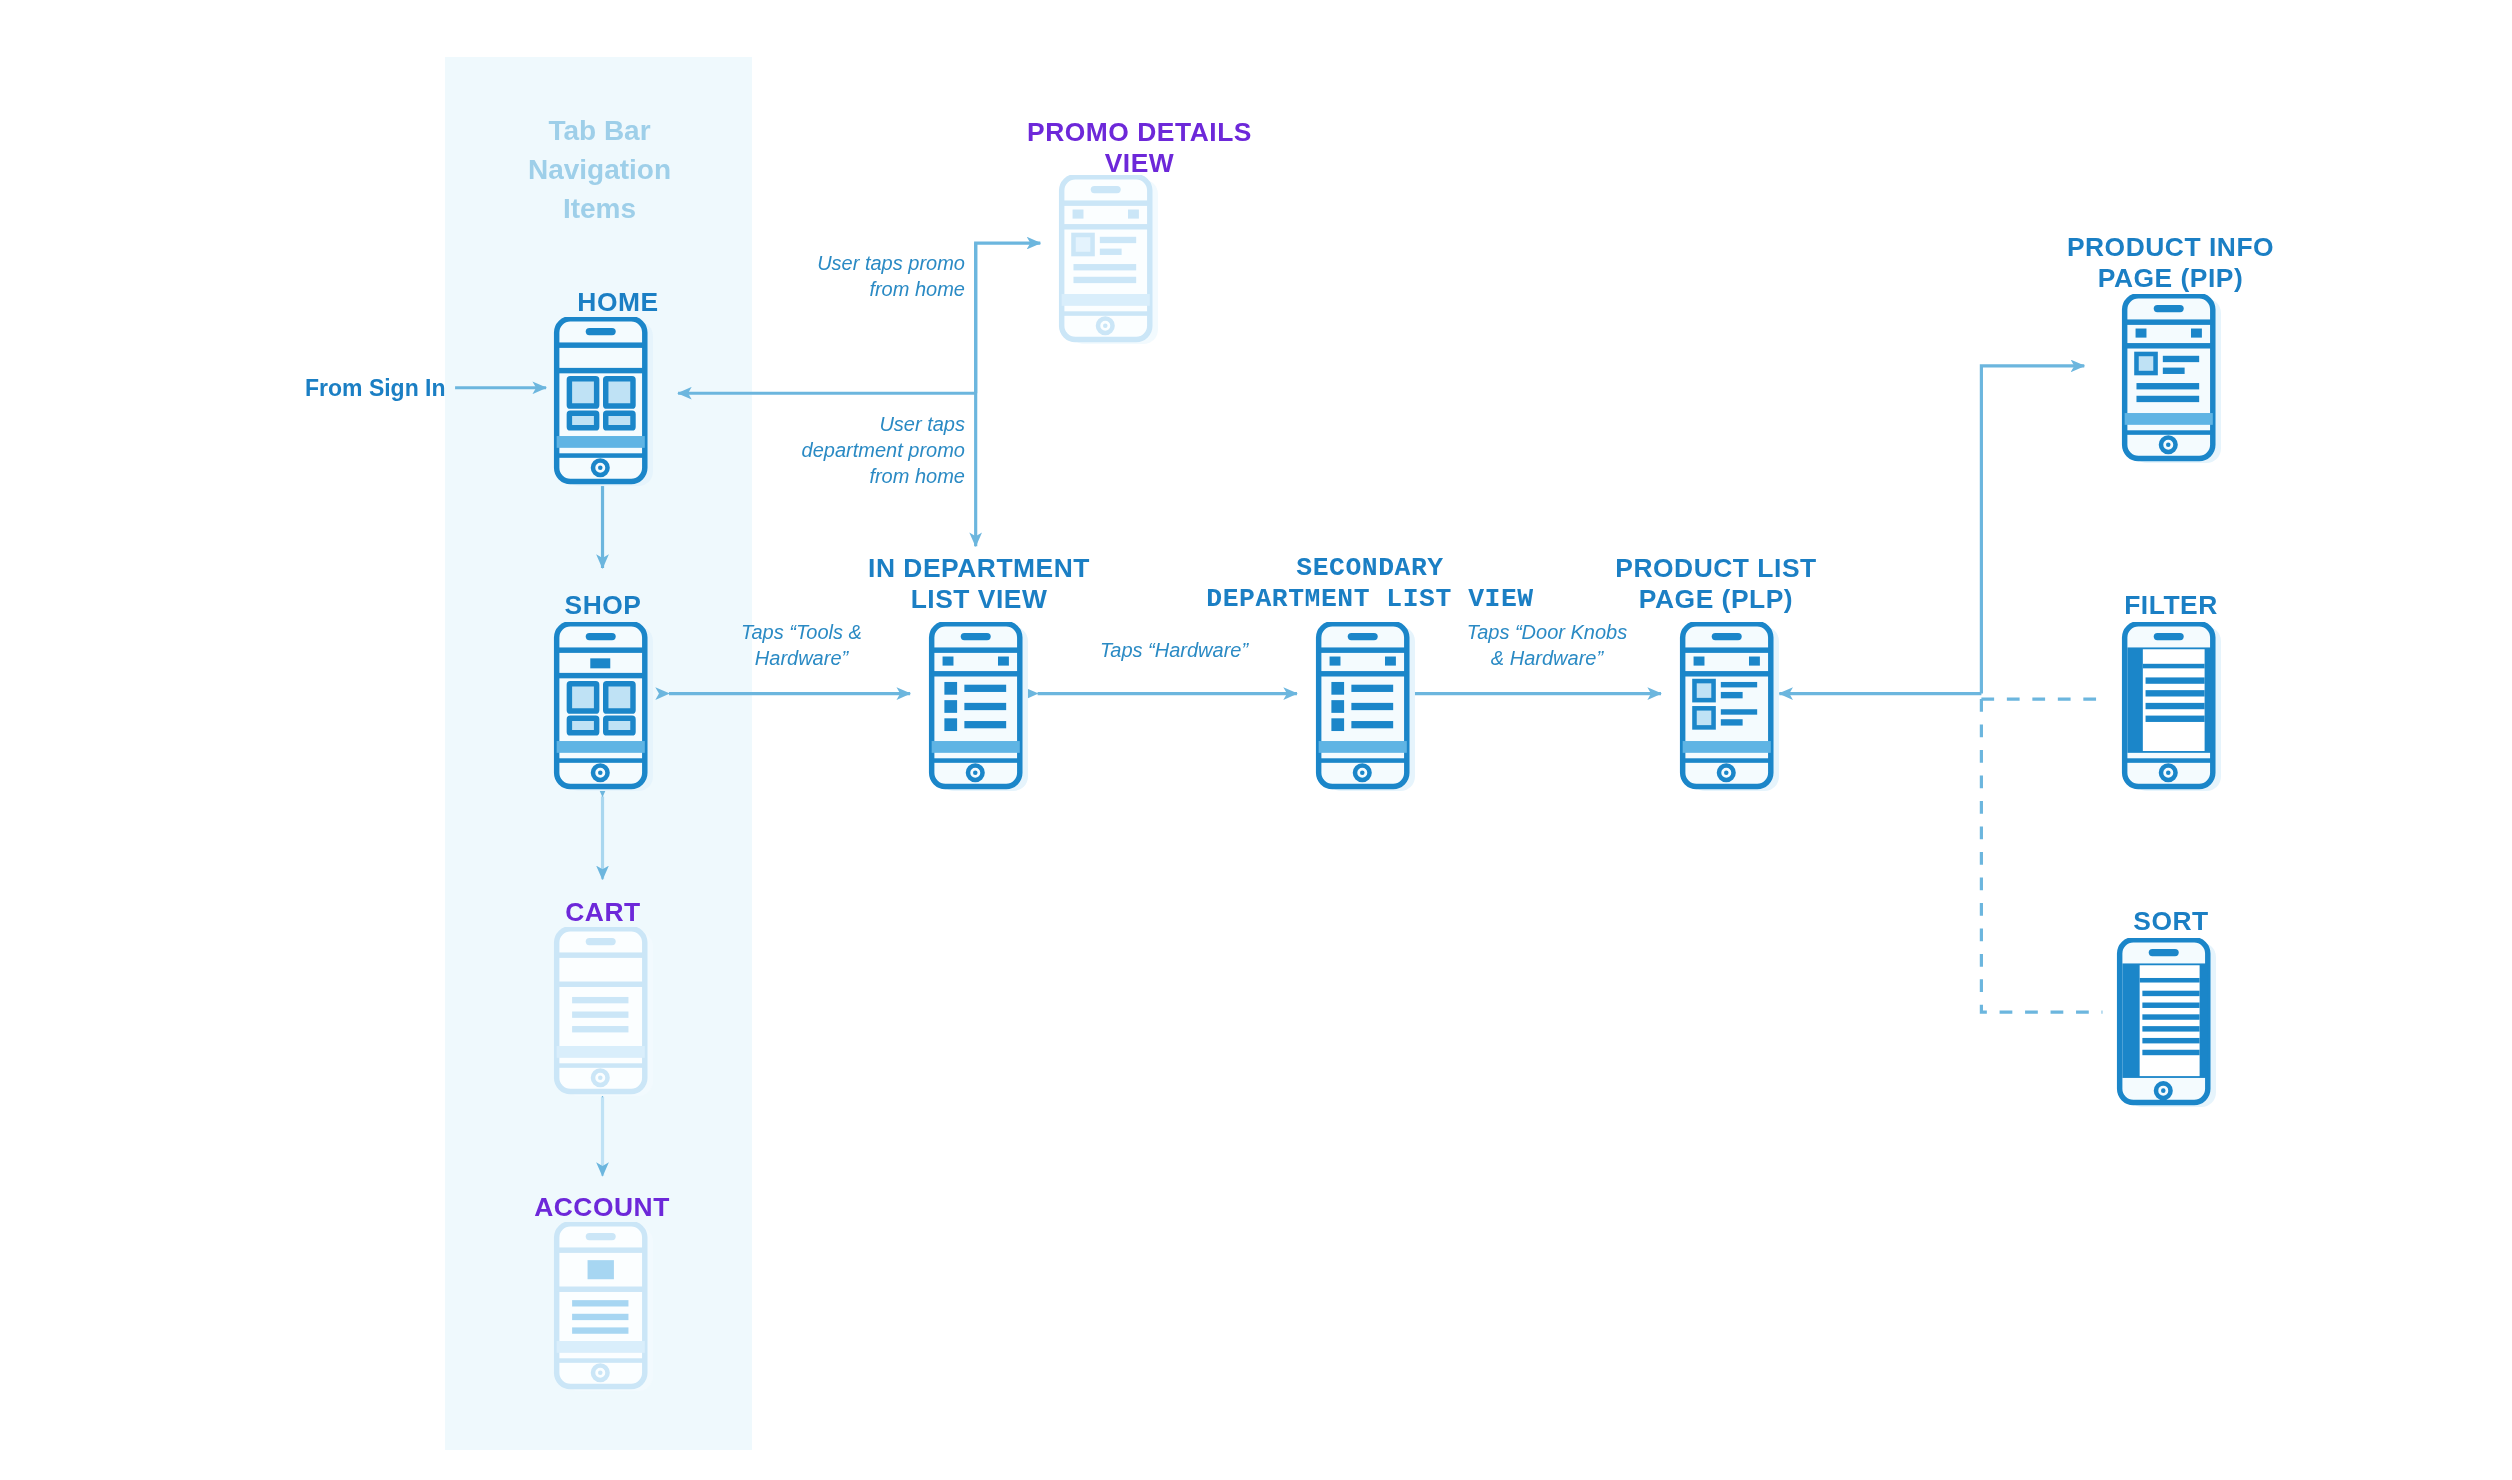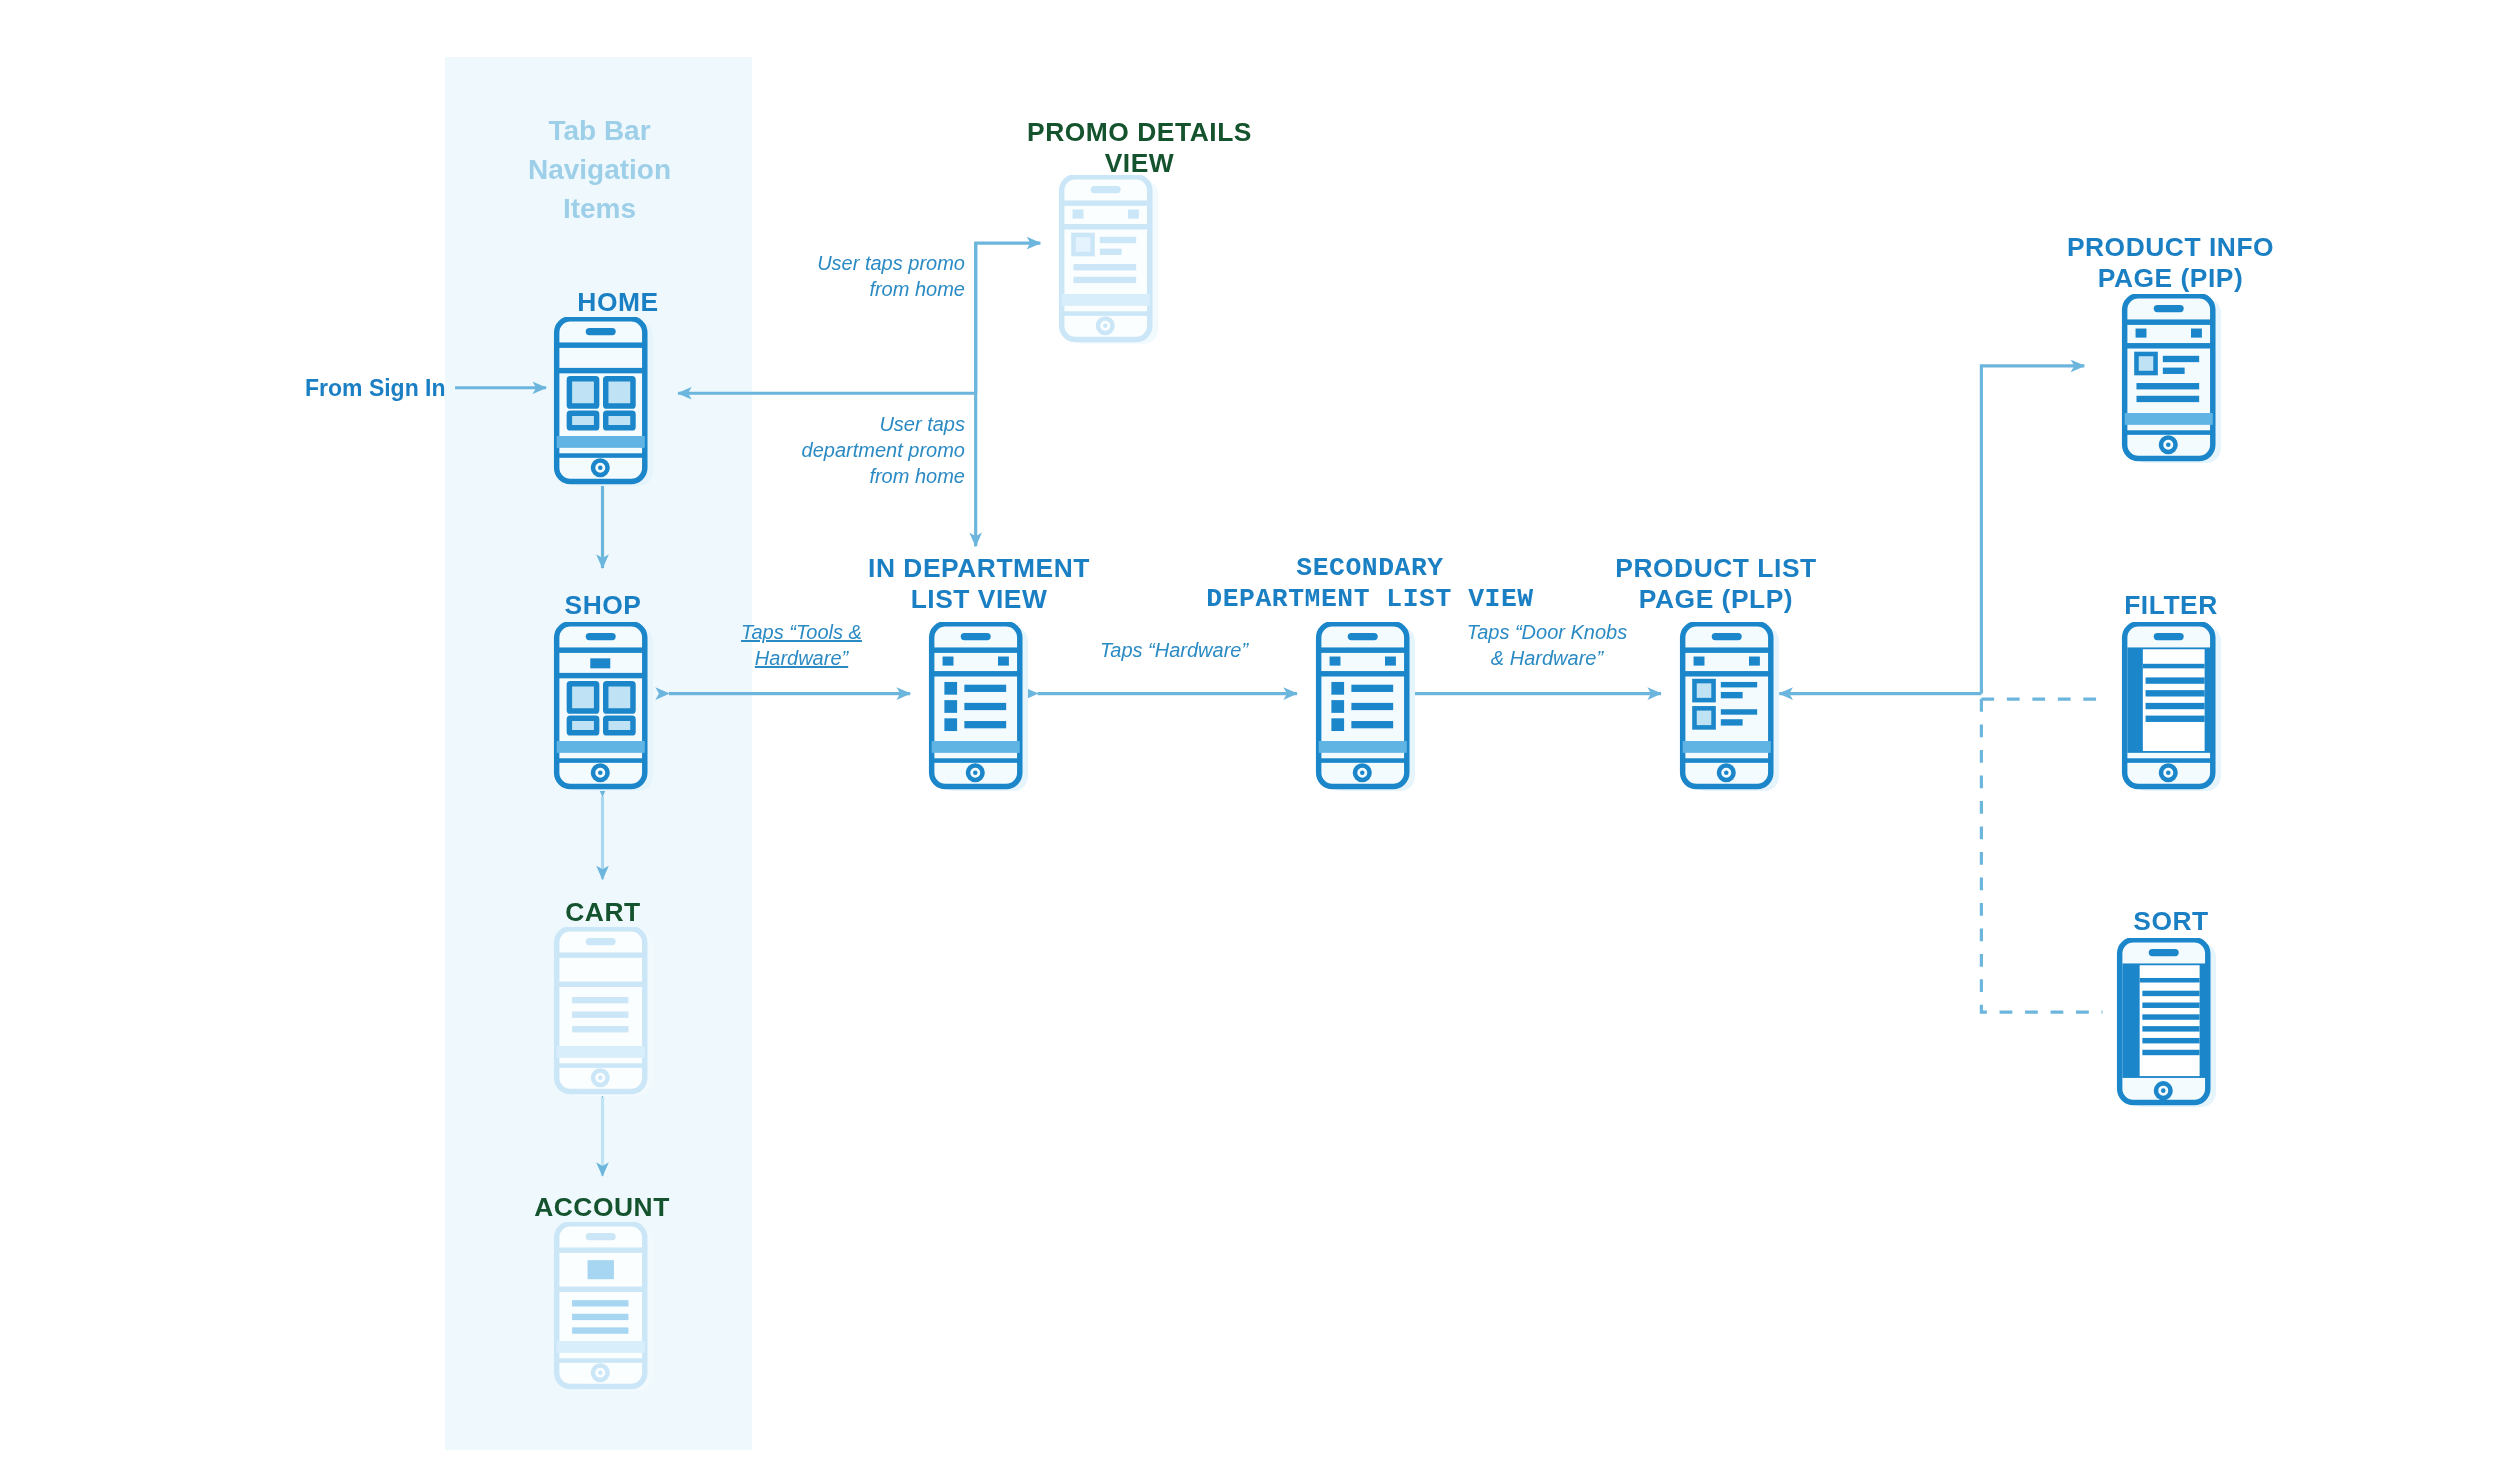--- a/index.html
+++ b/index.html
@@ -10,21 +10,21 @@
   }
   #stage{position:absolute;left:0;top:0;width:2092px;height:1480px;}
   #flow-svg{position:absolute;left:0;top:0;width:2512px;height:1480px;}
 
   
   .node-title{
     position:absolute;text-align:center;font-weight:bold;
     color:#1b7fc4;letter-spacing:.02em;line-height:1.18;
   }
   .node-title.big{font-size:26.4px;}
-  .node-title.faded{color:#14532d;}
+  .node-title.faded{color:#6d28d9;}
   .column-title{
     position:absolute;text-align:center;font-weight:bold;font-size:28px;
     color:#9ecfe9;line-height:1.4;
   }
   .edge-label{
     position:absolute;font-style:italic;font-size:20px;color:#2a8ac4;
     line-height:1.3;
   }
   .edge-label.right{text-align:right;}
   .edge-label.center{text-align:center;}
@@ -143,21 +143,21 @@
     <div>User taps promo</div>
     <div>from home</div>
   </div>
 
   <div class="edge-label right" style="left:719px;top:411px;width:246px;">
     <div>User taps</div>
     <div>department promo</div>
     <div>from home</div>
   </div>
 
-  <div class="edge-label center" style="left:674px;top:619px;width:255px;text-decoration:underline;">
+  <div class="edge-label center" style="left:674px;top:619px;width:255px;">
     <div>Taps “Tools &amp;</div>
     <div>Hardware”</div>
   </div>
 
   <div class="edge-label center" style="left:1042px;top:637px;width:264px;">
     <div>Taps “Hardware”</div>
   </div>
 
   <div class="edge-label center" style="left:1406px;top:619px;width:282px;">
     <div>Taps “Door Knobs</div>

